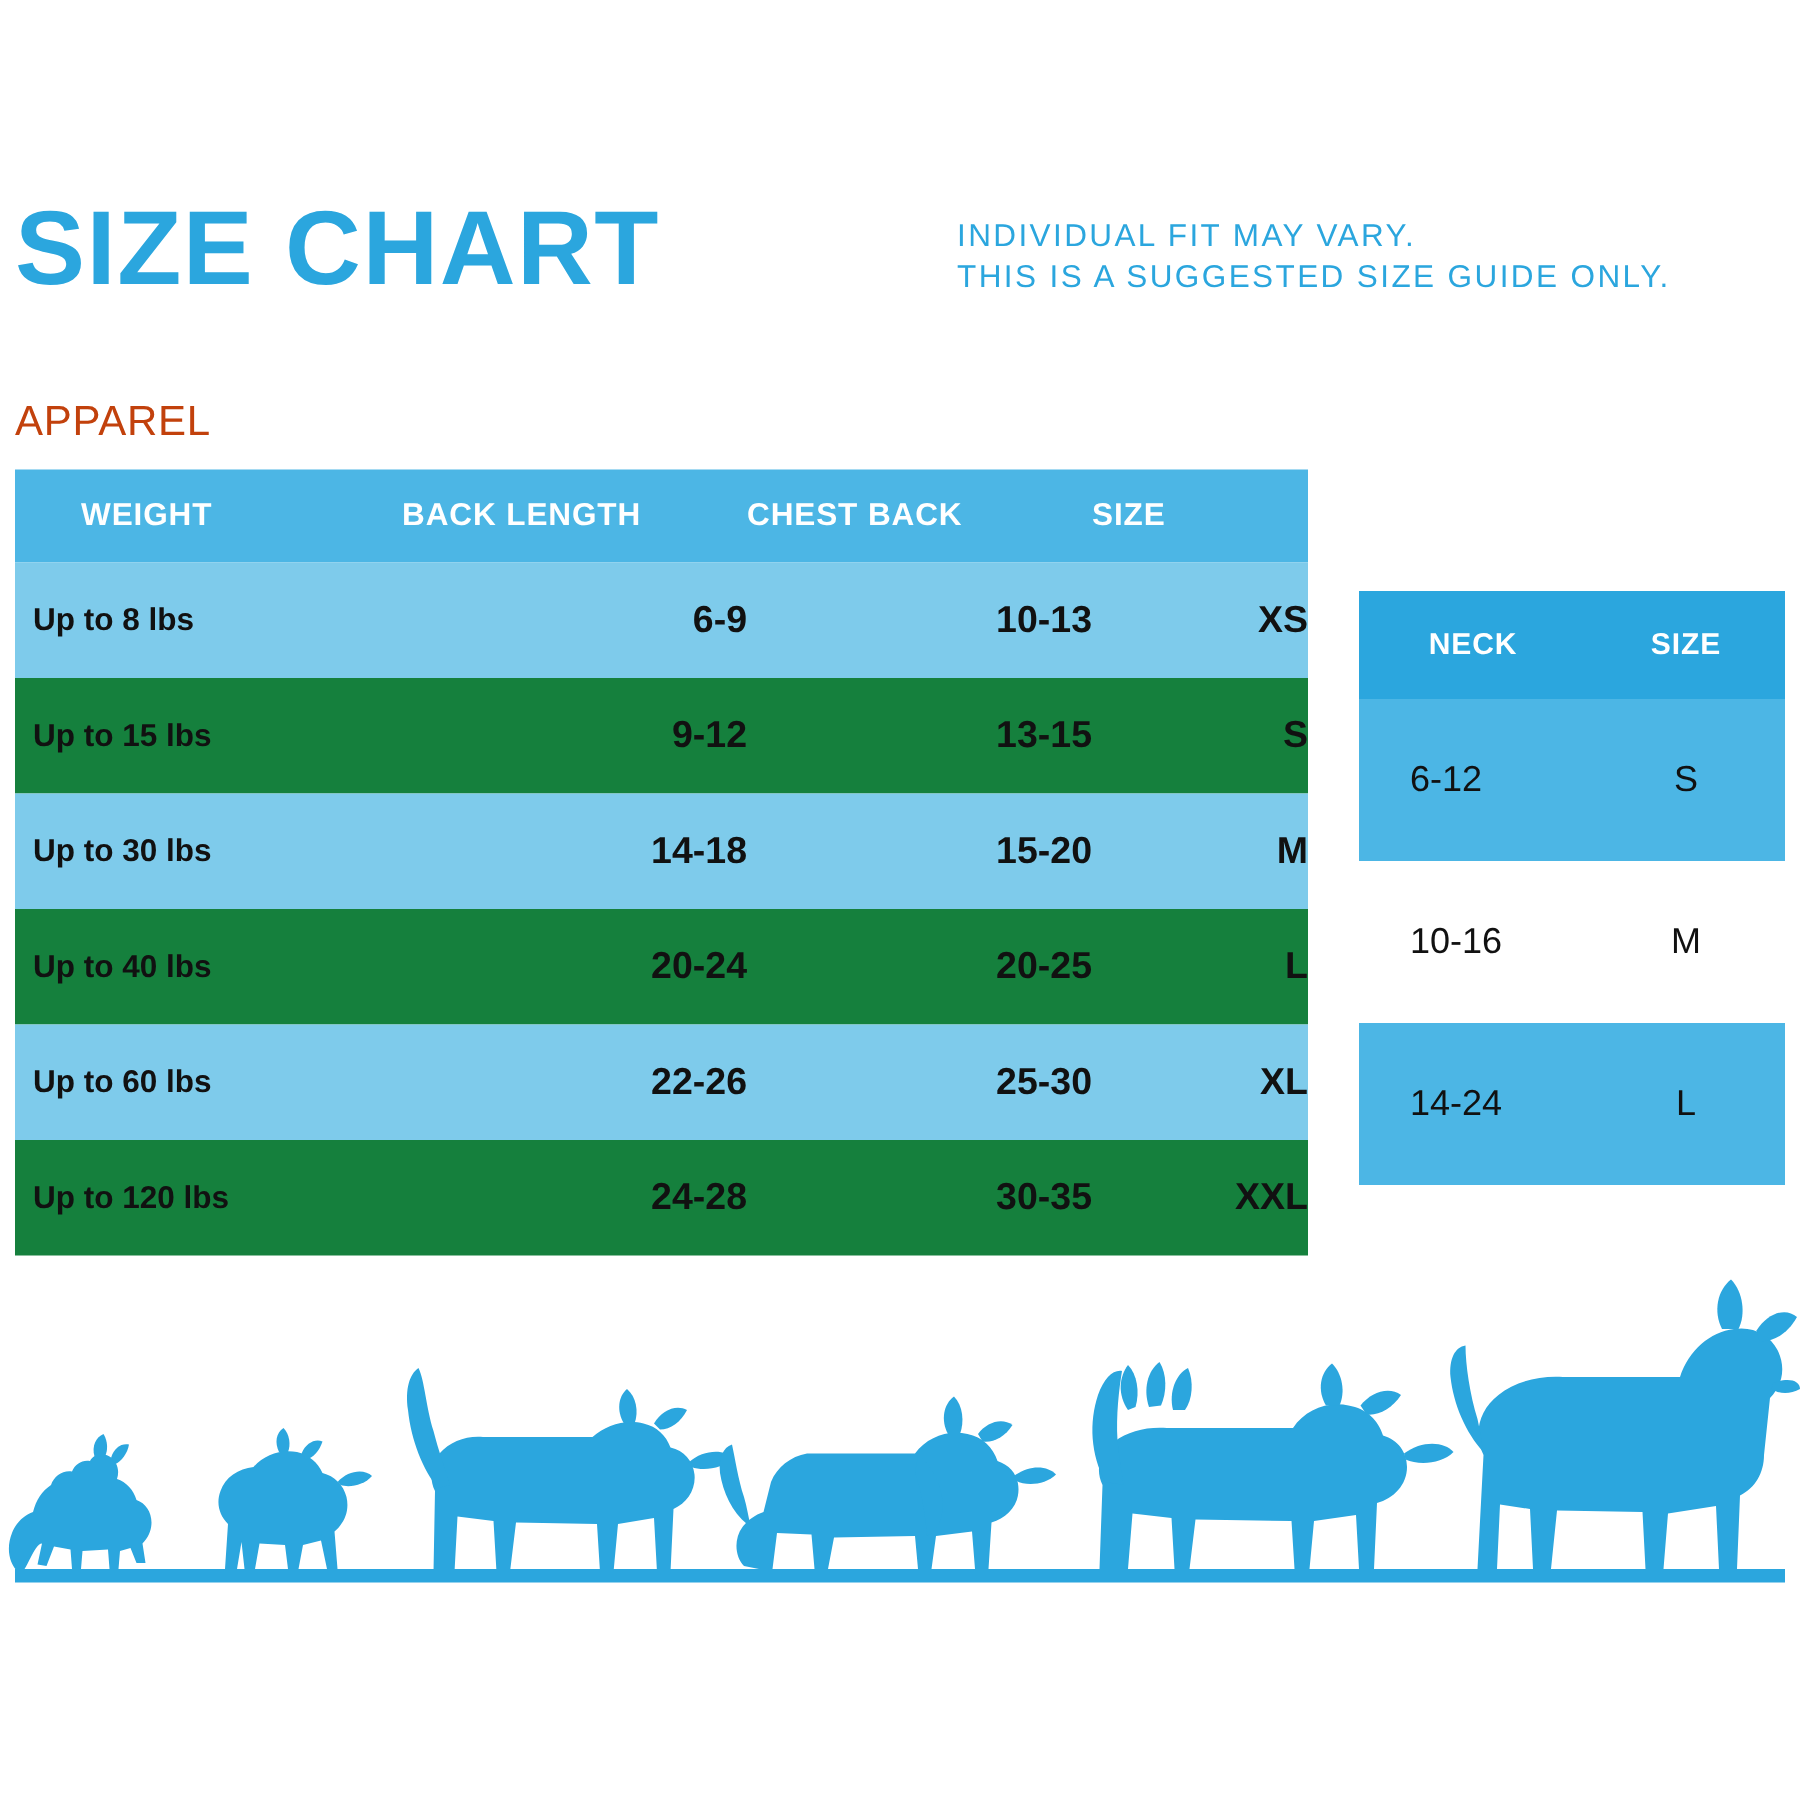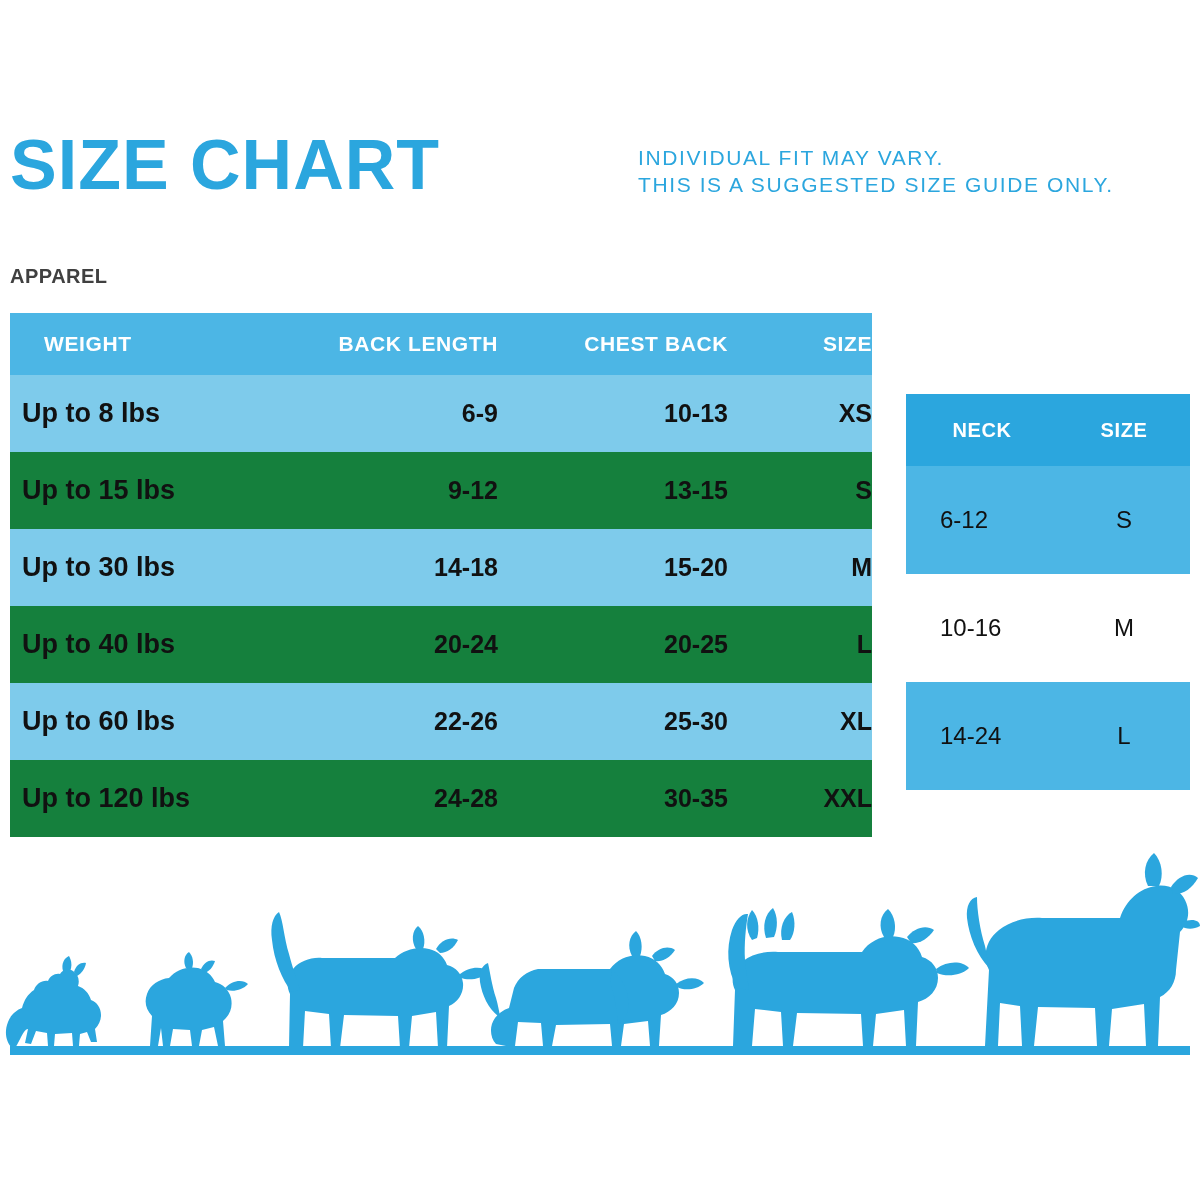--- a/index.html
+++ b/index.html
@@ -53,23 +53,23 @@
     letter-spacing: 1.6px;
     font-weight: normal;
   }
   .subtitle div { white-space: nowrap; }
 
   
   .apparel-label {
     position: absolute;
     left: 10px;
     top: 265px;
-    font-size: 20px;
-    font-weight: bold;
-    color: #404040;
+    font-size: 28px;
+    font-weight: normal;
+    color: #c2410c;
     letter-spacing: 0.5px;
   }
   .collars-label {
     position: absolute;
     left: 916px;
     top: 305px;
     width: 270px;
     font-size: 27px;
     font-weight: bold;
     color: #2ba6de;
@@ -92,38 +92,38 @@
   .apparel-table col.c4 { width: 144px; }
 
   .apparel-table thead th {
     background: #4cb6e5;
     color: #ffffff;
     font-size: 21px;
     font-weight: bold;
     height: 62px;
     letter-spacing: 0.6px;
     padding: 0;
-    text-align: right;
+    text-align: left;
   }
   .apparel-table thead th.first {
     text-align: left;
-    padding-left: 34px;
+    padding-left: 44px;
   }
   .apparel-table tbody td {
     height: 77px;
     font-size: 25px;
     font-weight: bold;
     color: #111111;
     text-align: right;
     padding: 0;
   }
   .apparel-table tbody td.first {
     text-align: left;
     padding-left: 12px;
-    font-size: 27px;
+    font-size: 21px;
   }
   .apparel-table tbody tr.odd td { background: #7ecbeb; }
   .apparel-table tbody tr.even td { background: #15803d; }
 
   
   .collars-table {
     position: absolute;
     left: 906px;
     top: 394px;
     width: 284px;

